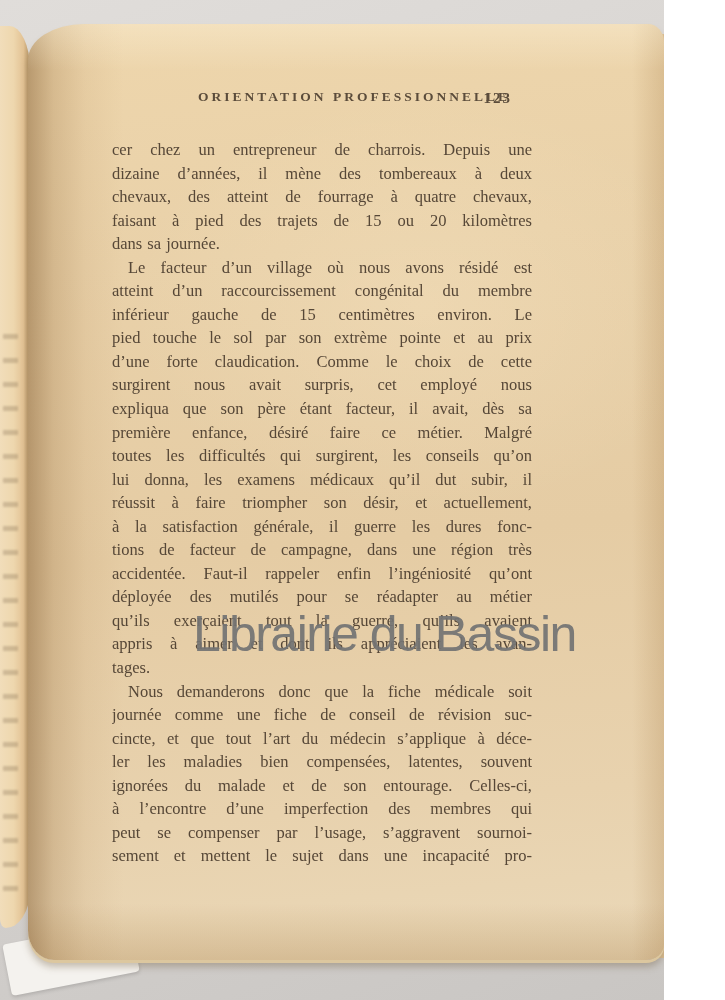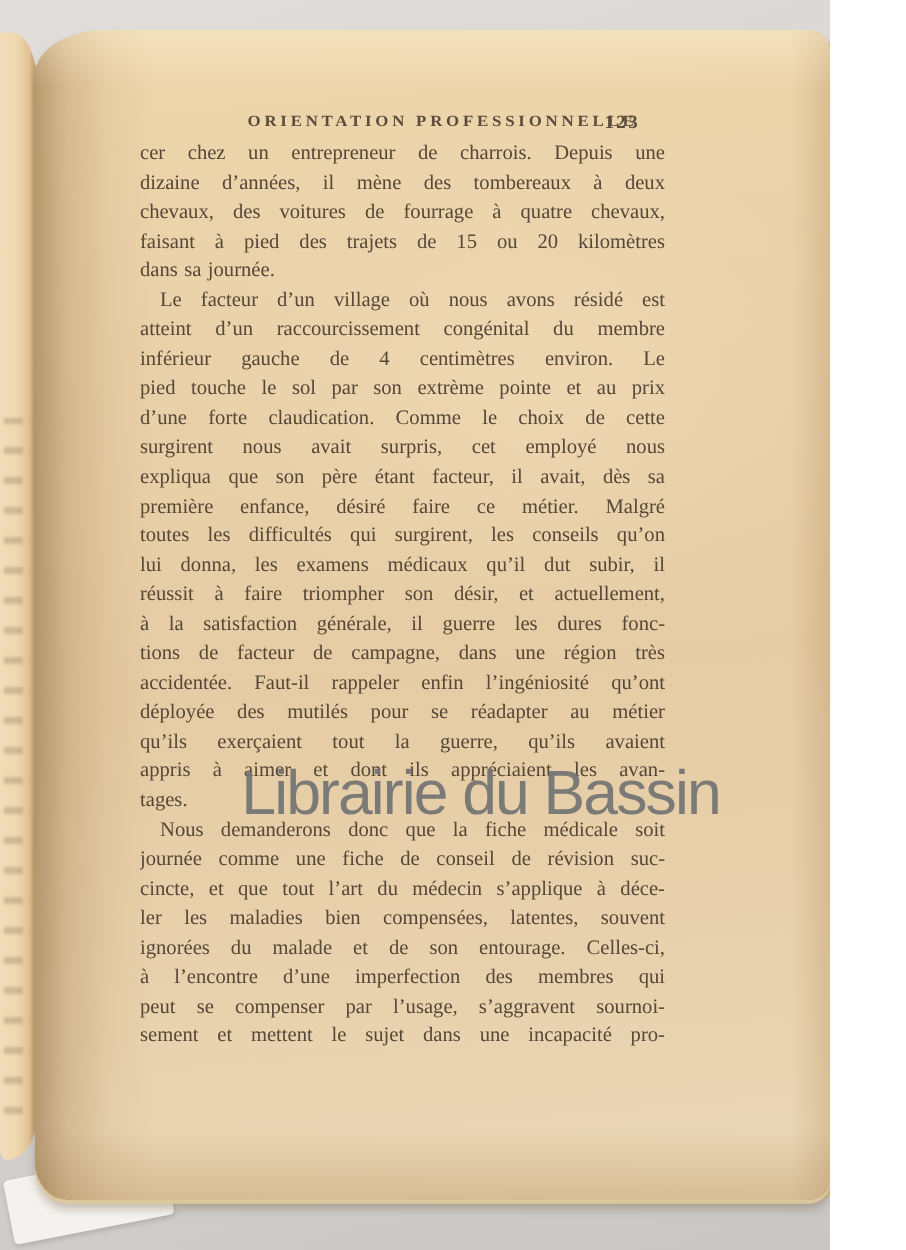--- a/index.html
+++ b/index.html
@@ -72,21 +72,21 @@
   .header{position:relative;height:20px;font-size:13.5px;color:#5b4c3b;}
   .header-title{
     position:absolute;left:86px;top:0;
     letter-spacing:3px;font-weight:bold;
     transform:scale(1,0.92);transform-origin:left top;
   }
   .page-number{
     position:absolute;right:20px;top:0;
     font-size:15px;letter-spacing:2px;font-weight:bold;
   }
-  .lines{font-size:16.5px;}
+  .lines{margin-top:28px;font-size:16.5px;}
   .line{
     height:23.55px;line-height:23.55px;
     text-align:justify;text-align-last:justify;
     overflow:hidden;
     word-spacing:1px;
   }
   .line.indent{text-indent:16px;}
   .line.end{text-align-last:left;}
 
   
@@ -111,26 +111,26 @@
 
   <div class="main-page">
     <div class="text-block">
       <div class="header">
         <span class="header-title">ORIENTATION PROFESSIONNELLE</span>
         <span class="page-number">123</span>
       </div>
       <div class="lines" id="lines">
           <div class="line">cer chez un entrepreneur de charrois. Depuis une</div>
           <div class="line">dizaine d’années, il mène des tombereaux à deux</div>
-          <div class="line">chevaux, des voitures de fourrage à quatre chevaux,</div>
+          <div class="line">chevaux, des atteint de fourrage à quatre chevaux,</div>
           <div class="line">faisant à pied des trajets de 15 ou 20 kilomètres</div>
           <div class="line end">dans sa journée.</div>
           <div class="line indent">Le facteur d’un village où nous avons résidé est</div>
           <div class="line">atteint d’un raccourcissement congénital du membre</div>
-          <div class="line">inférieur gauche de 4 centimètres environ. Le</div>
+          <div class="line">inférieur gauche de 15 centimètres environ. Le</div>
           <div class="line">pied touche le sol par son extrème pointe et au prix</div>
           <div class="line">d’une forte claudication. Comme le choix de cette</div>
           <div class="line">surgirent nous avait surpris, cet employé nous</div>
           <div class="line">expliqua que son père étant facteur, il avait, dès sa</div>
           <div class="line">première enfance, désiré faire ce métier. Malgré</div>
           <div class="line">toutes les difficultés qui surgirent, les conseils qu’on</div>
           <div class="line">lui donna, les examens médicaux qu’il dut subir, il</div>
           <div class="line">réussit à faire triompher son désir, et actuellement,</div>
           <div class="line">à la satisfaction générale, il guerre les dures fonc-</div>
           <div class="line">tions de facteur de campagne, dans une région très</div>

